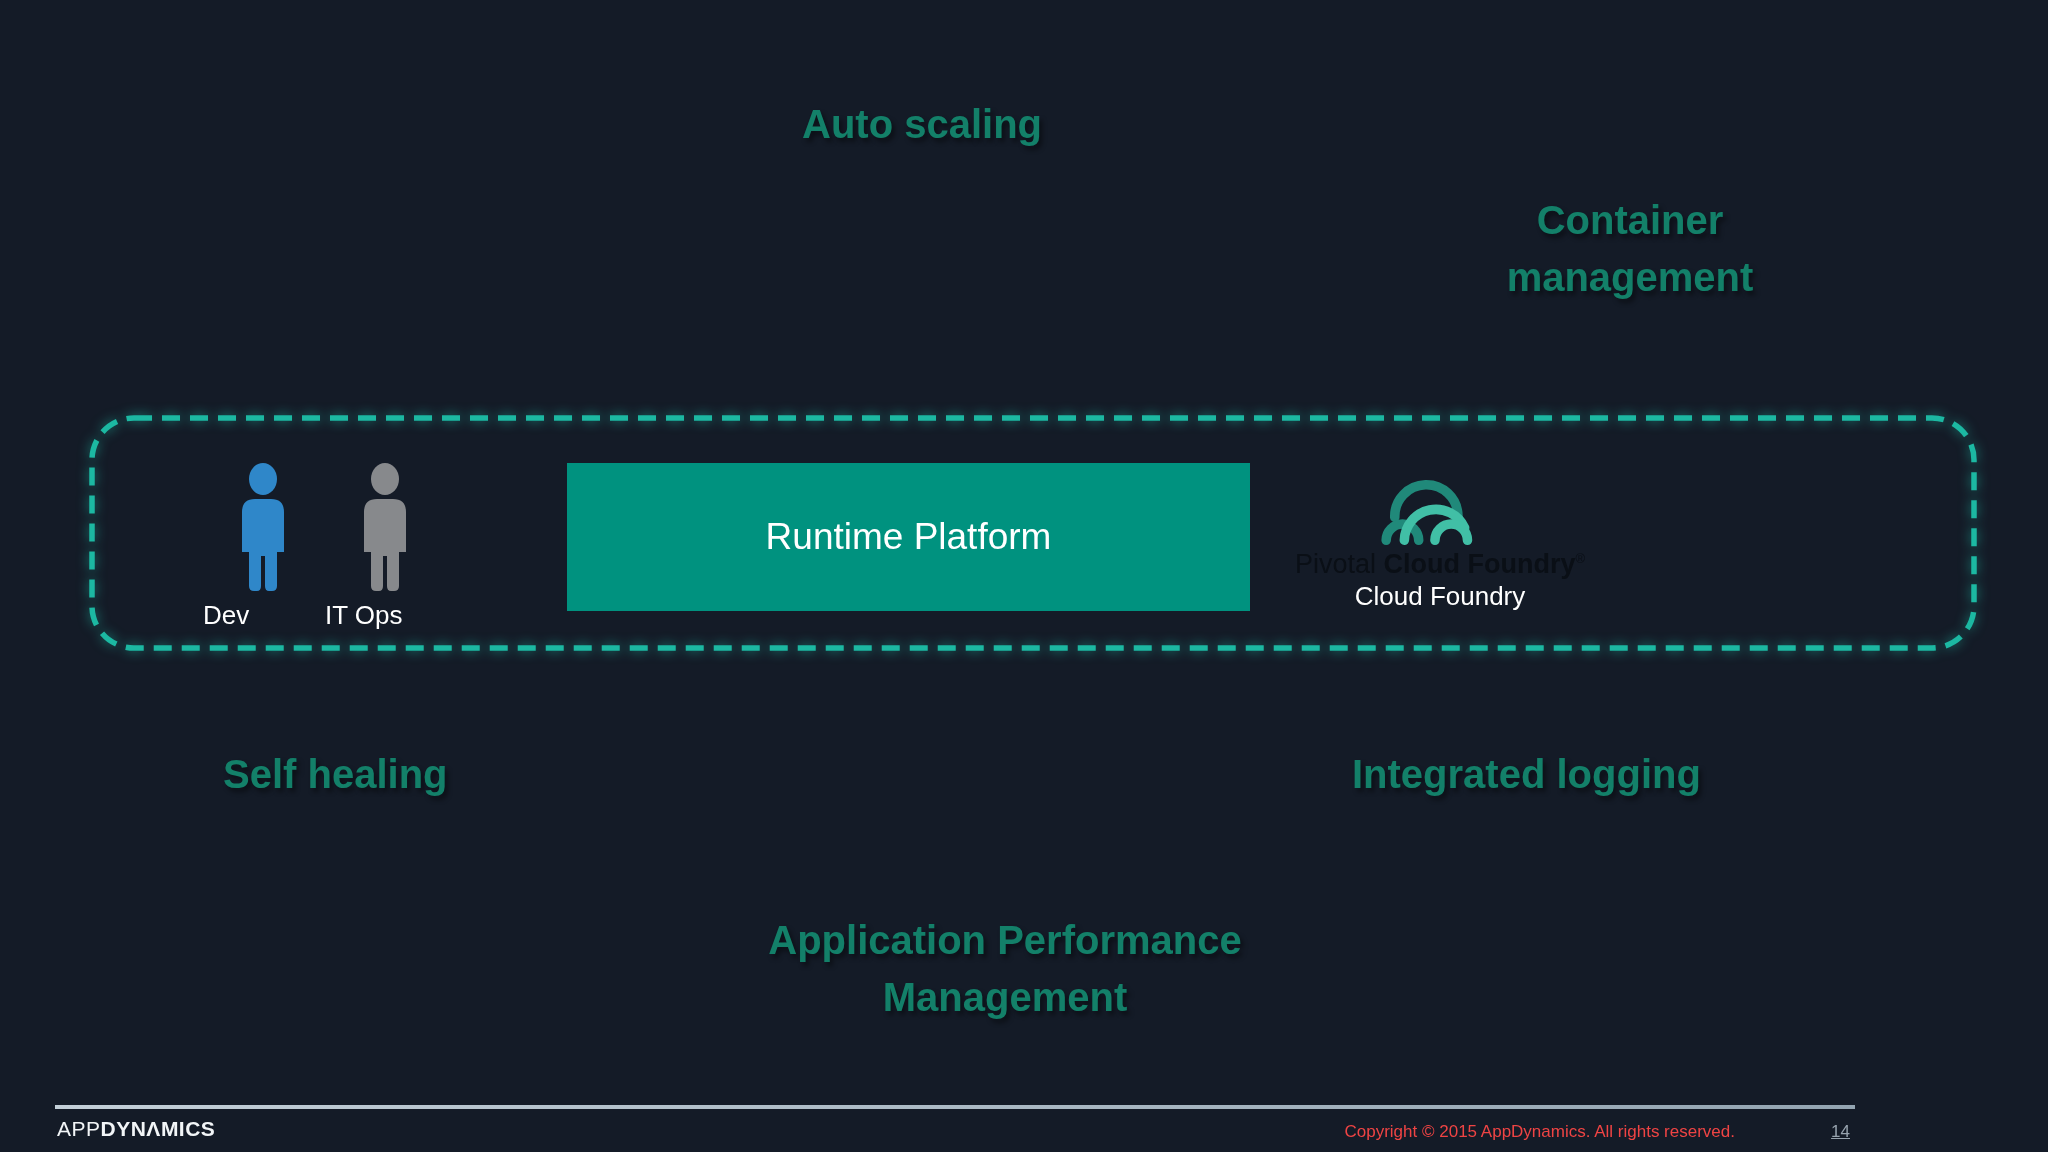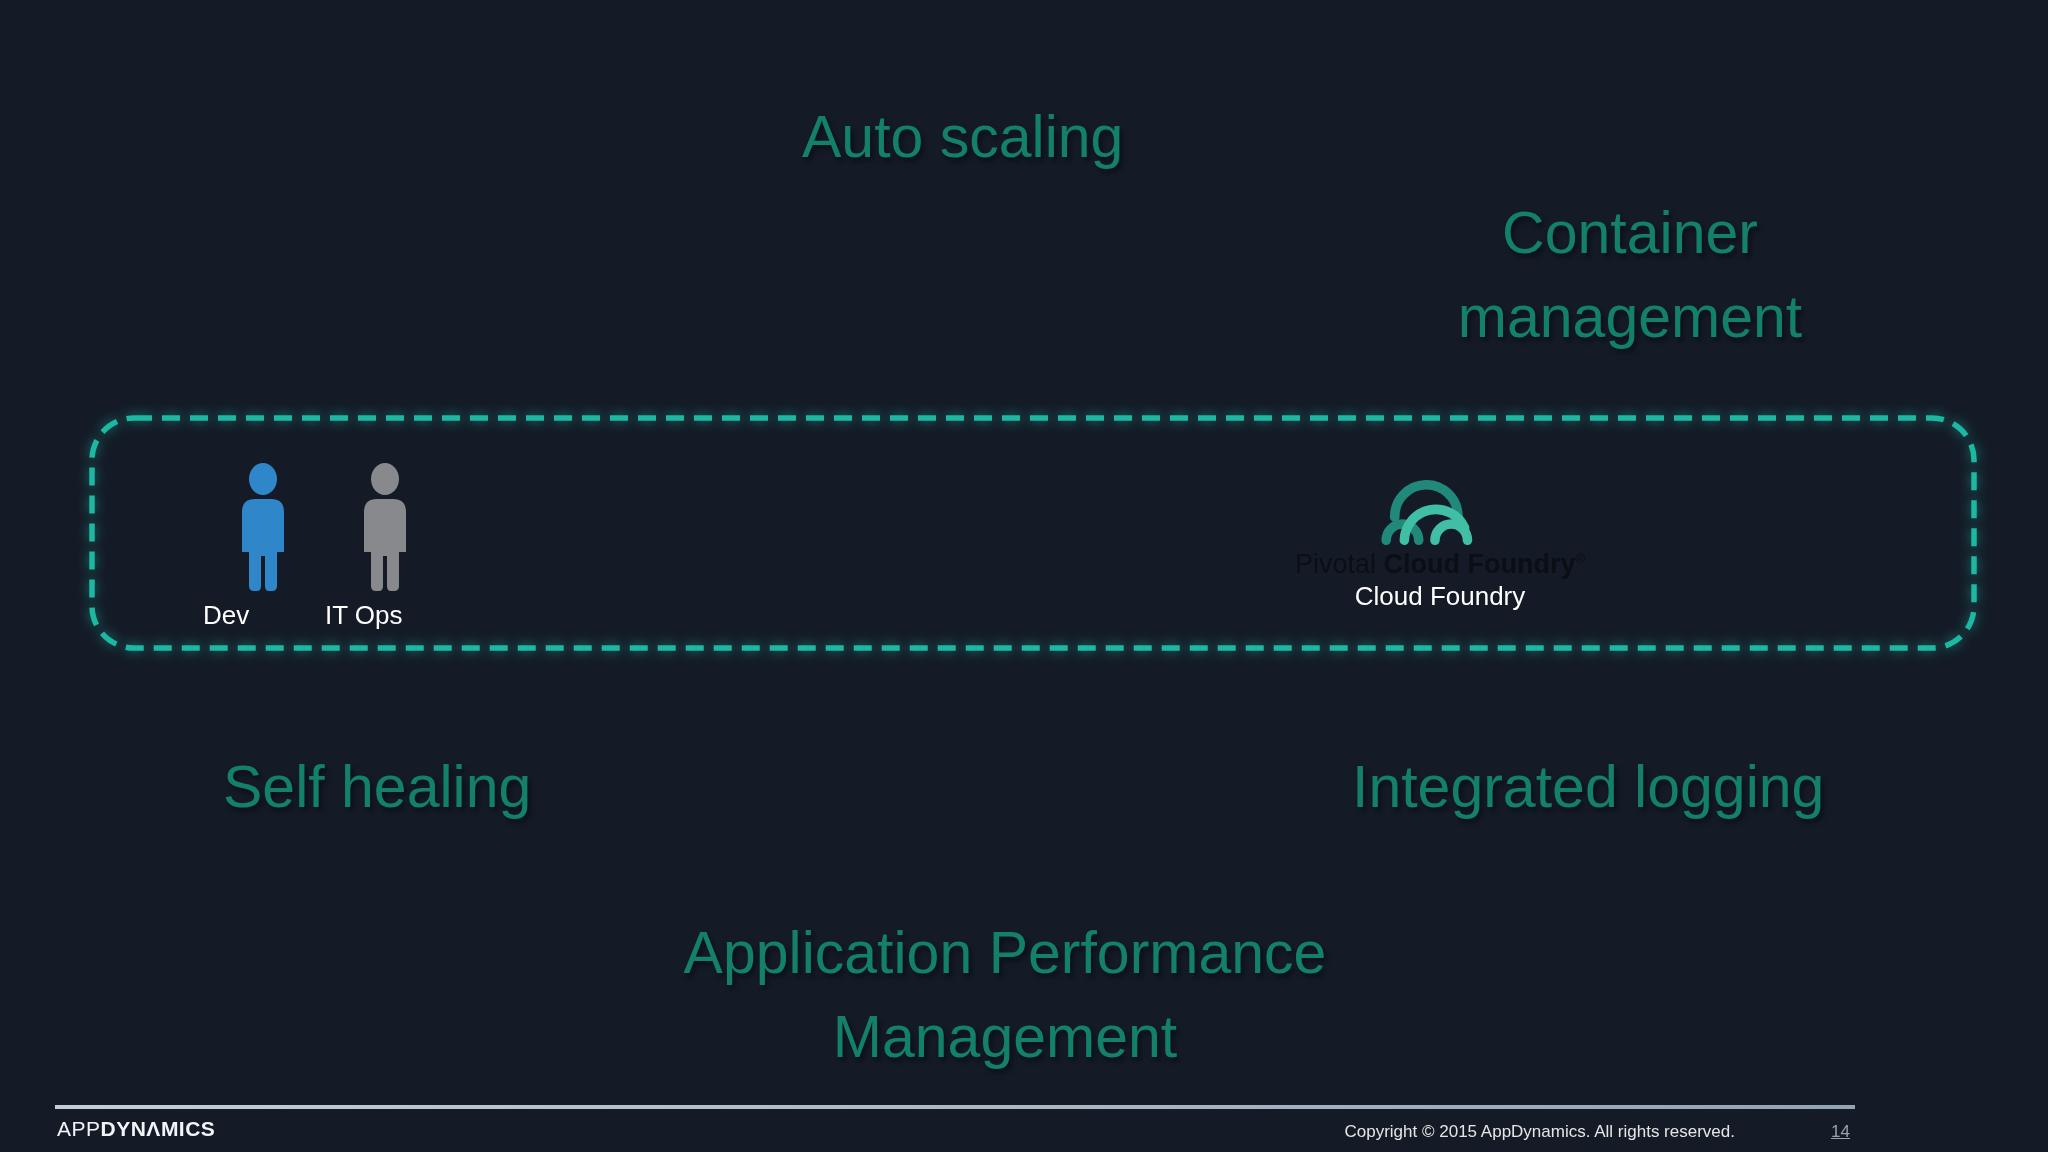--- a/index.html
+++ b/index.html
@@ -8,22 +8,22 @@
     width: 2048px;
     height: 1152px;
     background: #141b27;
     overflow: hidden;
     font-family: "Liberation Sans", sans-serif;
   }
   
   .heading {
     position: absolute;
     color: #138069;
-    font-size: 59px;
-    font-weight: 400;
+    font-size: 40px;
+    font-weight: 700;
     line-height: 1.42;
     white-space: pre-line;
     text-shadow: 3px 4px 5px rgba(0,0,0,0.45);
   }
   .center { text-align: center; }
   
   .dash-box {
     position: absolute;
     left: 88px; top: 414px;
     width: 1890px; height: 238px;
@@ -64,21 +64,21 @@
     width: 1800px; height: 4px;
     background: linear-gradient(90deg, #c3cfd8, #93a4b1);
   }
   .brand {
     position: absolute; left: 57px; top: 1117px;
     color: #f2f5f7; font-size: 21px; letter-spacing: 0.5px;
   }
   .brand .bold { font-weight: 700; }
   .copyright {
     position: absolute; left: 1335px; top: 1122px; width: 400px;
-    text-align: right; color: #e5e5e5; font-size: 17px; font-weight: 400;
+    text-align: right; color: #ef4444; font-size: 17px; font-weight: 400;
   }
   .page-number {
     position: absolute; left: 1790px; top: 1122px; width: 60px;
     text-align: right; color: #97a3ae; font-size: 17px; text-decoration: underline;
   }
 </style>
 </head>
 <body>
 
 <div class="slide">
@@ -111,20 +111,23 @@
   <div class="person-label" style="left:203px;">Dev</div>
 
   <svg class="person" style="left:355px;" viewBox="0 0 60 130">
     <g fill="#87898C">
       <ellipse cx="30" cy="17" rx="14" ry="16"></ellipse>
       <path d="M 9 50 Q 9 37 22 37 L 38 37 Q 51 37 51 50 L 51 90 L 44 90 L 44 124 Q 44 129 39 129 L 36 129 Q 32 129 32 124 L 32 94 L 28 94 L 28 124 Q 28 129 24 129 L 21 129 Q 16 129 16 124 L 16 90 L 9 90 Z"></path>
     </g>
   </svg>
   <div class="person-label" style="left:325px;">IT Ops</div>
 
+  <div class="runtime-box">
+    <span>Runtime Platform</span>
+  </div>
 
   <svg class="cf-logo" viewBox="0 0 120 92">
     <g fill="none" stroke-width="10" stroke-linecap="round">
       <path d="M 19 62 A 33 33 0 0 1 85 60" stroke="#20897A"></path>
       <path d="M 10 86 A 17 17 0 0 1 44 86" stroke="#20897A"></path>
       <path d="M 29 86 A 33 33 0 0 1 92 73" stroke="#41BFA6"></path>
       <path d="M 61 86 A 17 17 0 0 1 95 86" stroke="#41BFA6"></path>
     </g>
   </svg>
   <div class="pivotal-line">

